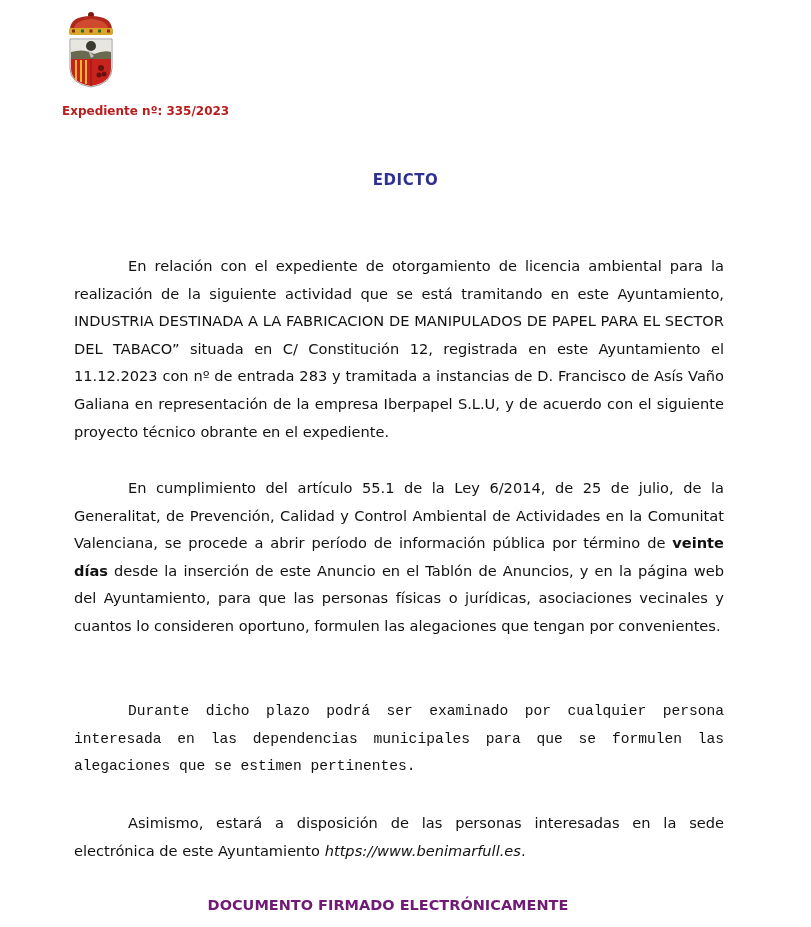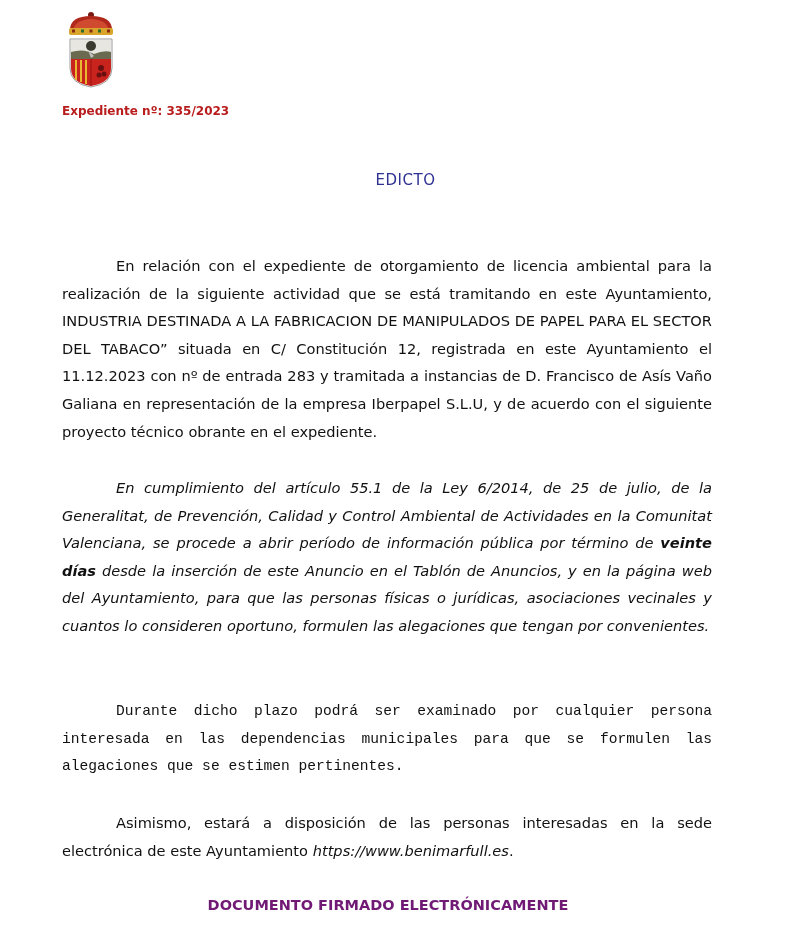--- a/index.html
+++ b/index.html
@@ -4,26 +4,26 @@
 <style>
   html, body { margin: 0; padding: 0; background: #ffffff; }
   body { width: 811px; height: 927px; position: relative; overflow: hidden;
          font-family: "DejaVu Sans", sans-serif; color: #000; }
   .header { position: absolute; left: 64px; top: 6px; width: 240px; height: 84px; }
   .crest { position: absolute; left: 0; top: 0; width: 54px; height: 82px; }
   .org-name { position: absolute; left: 54px; top: 29px; font-size: 15.5px; line-height: 20px;
               text-align: center; letter-spacing: 0.3px; color: #111; }
   .expediente { position: absolute; left: 62px; top: 104px; font-size: 12px; font-weight: bold; color: #b91c1c; }
   .title { position: absolute; left: 0; width: 811px; top: 171px; text-align: center;
-           font-size: 15px; font-weight: normal; color: #2e3192; letter-spacing: 0.5px; }
-  .body-text { position: absolute; left: 62px; width: 650px; font-size: 14.6px; line-height: 27.6px;
+           font-size: 15px; font-weight: bold; color: #2e3192; letter-spacing: 0.5px; }
+  .body-text { position: absolute; left: 74px; width: 650px; font-size: 14.6px; line-height: 27.6px;
                text-align: justify; color: #111; }
   .body-text p { margin: 0; text-indent: 54px; text-align: justify; }
   #p1 { top: 252px; }
-  #p2 { top: 474px; font-style: italic; }
+  #p2 { top: 474px; }
   #p3 { top: 698px; font-family: Liberation Mono, monospace; }
   #p4 { top: 809px; }
   .signature { position: absolute; left: 0; width: 776px; top: 897px; text-align: center;
                font-size: 14.5px; font-weight: bold; color: #701a75; }
   em { }
   strong { font-weight: bold; }
 </style>
 </head>
 <body>
 

